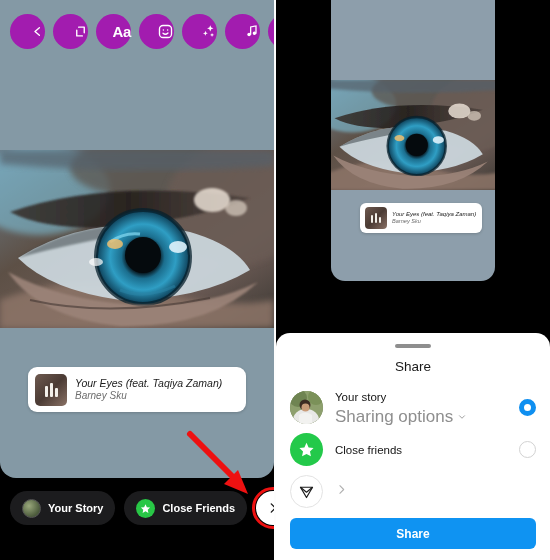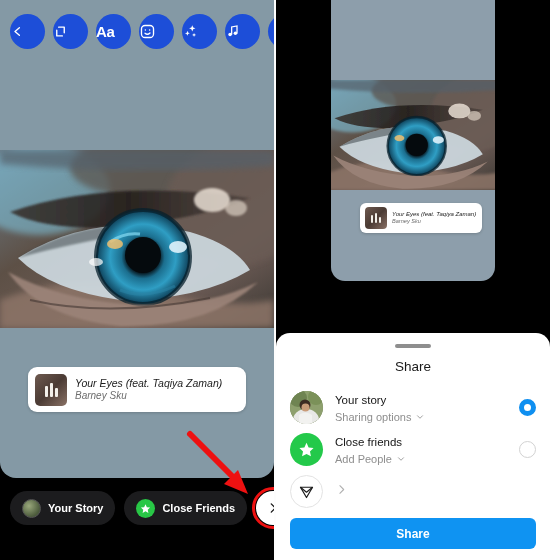--- a/index.html
+++ b/index.html
@@ -43,22 +43,22 @@
   .toolbar {
     position: absolute; left: 0; top: 0;
     width: 274px; height: 62px;
     display: flex; align-items: center;
     gap: 8px; padding: 0 10px;
     z-index: 6;
   }
   .tb-btn {
     width: 35px; height: 35px; flex: 0 0 35px;
     border-radius: 50%;
-    background: #1d4ed8;
-    display: flex; align-items: center; justify-content: flex-start;
+    background: #a21caf;
+    display: flex; align-items: center; justify-content: flex-end;
     color: #fff;
   }
   .tb-btn svg { display: block; }
   .tb-text { font-size: 15px; font-weight: bold; color: #fff; letter-spacing: -.3px; }
 
   
   .music-card {
     position: absolute; left: 28px; top: 367px;
     width: 218px; height: 45px;
     background: #fff;
@@ -199,21 +199,21 @@
   }
   .row-icon-outline {
     width: 33px; height: 33px; flex: 0 0 33px; border-radius: 50%;
     border: 1px solid #e3e3e3;
     display: flex; align-items: center; justify-content: center;
     color: #1a1a1a;
   }
   .row-text { flex: 1 1 auto; min-width: 0; line-height: 1.3; }
   .row-title { font-size: 11.5px; color: #141414; }
   .row-sub {
-    font-size: 11px; color: #8e8e8e;
+    font-size: 17px; color: #8e8e8e;
     display: flex; align-items: center; gap: 4px;
   }
   .radio {
     width: 17px; height: 17px; flex: 0 0 17px; border-radius: 50%;
     border: 1.5px solid #d2d2d2;
   }
   .radio.on {
     border: 5px solid #0f8ff0;
     background: #fff;
   }
@@ -467,26 +467,20 @@
       </div>
 
       <div class="share-row">
         <span class="row-icon-green">
           <svg width="17" height="17" viewBox="0 0 24 24" fill="currentColor">
               <polygon points="12,2.6 15,9.2 22,10 16.9,14.8 18.3,21.6 12,18.2 5.7,21.6 7.1,14.8 2,10 9,9.2"></polygon>
             </svg>
         </span>
         <span class="row-text">
           <span class="row-title">Close friends</span>
-          <span class="row-sub">
-            <span>Add People</span>
-            <svg width="10" height="10" viewBox="0 0 24 24" fill="none" stroke="currentColor" stroke-width="2" stroke-linecap="round" stroke-linejoin="round">
-                <polyline points="6 9 12 15 18 9"></polyline>
-              </svg>
-          </span>
         </span>
         <span class="radio"></span>
       </div>
 
       <div class="share-row">
         <span class="row-icon-outline">
           <svg width="17" height="17" viewBox="0 0 24 24" fill="none" stroke="currentColor" stroke-width="1.7" stroke-linejoin="round">
               <polygon points="3.5 6 20.5 6 12 20.5"></polygon>
               <polyline points="3.5 6 12 13 20.5 6"></polyline>
             </svg>

